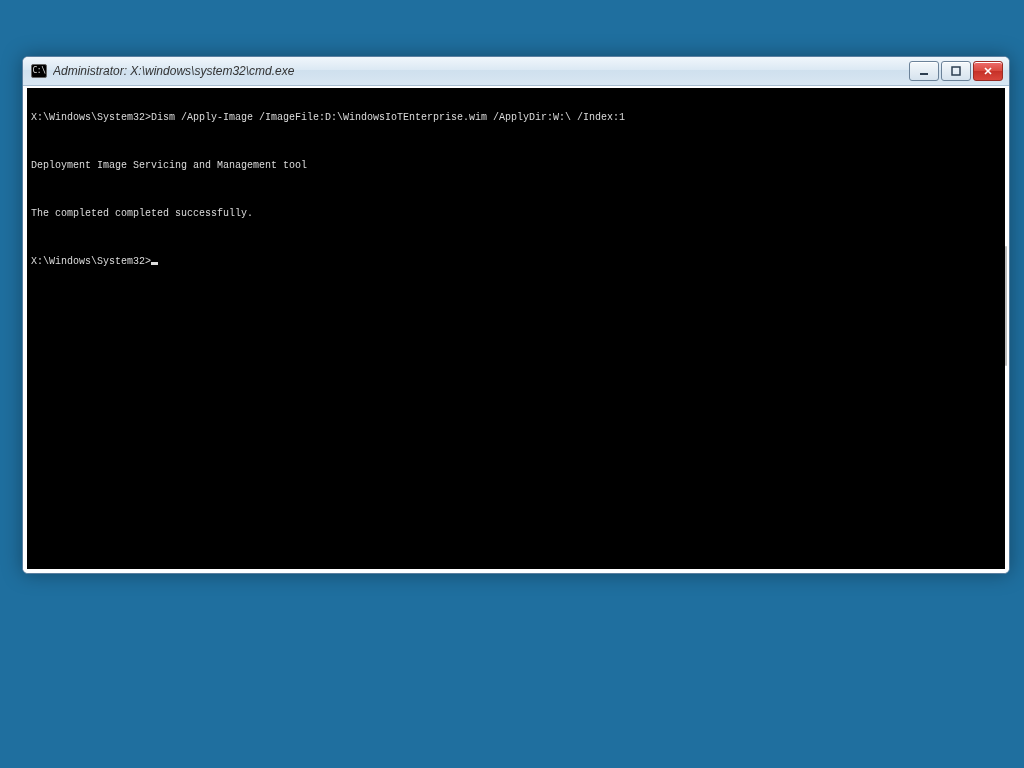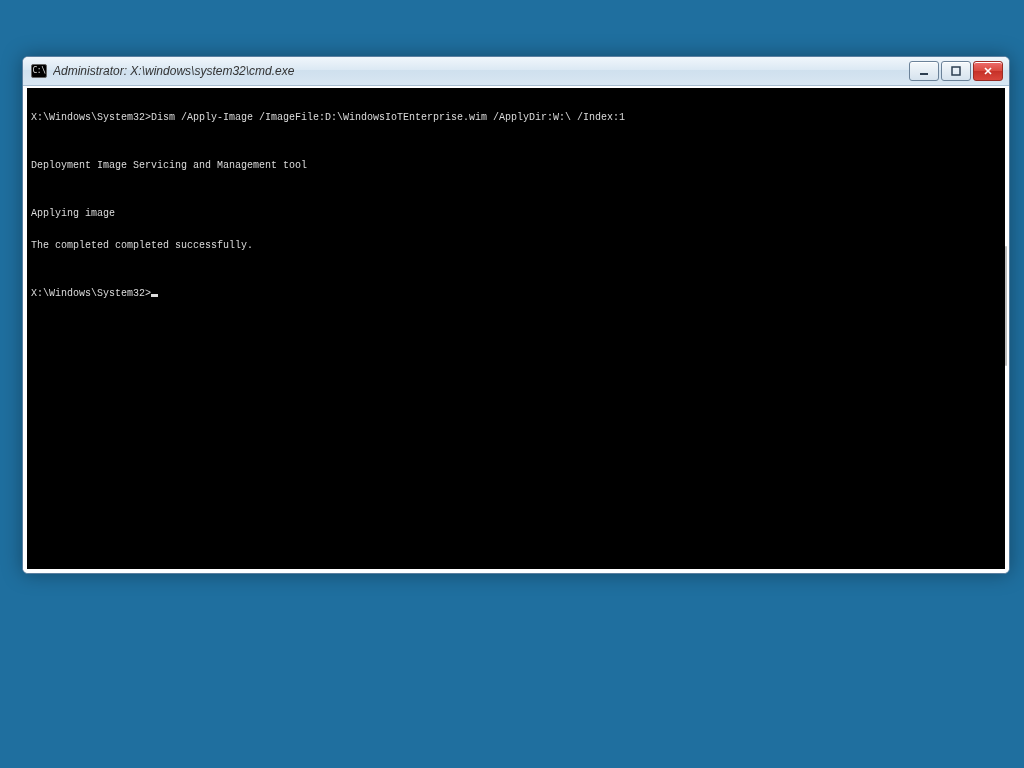--- a/index.html
+++ b/index.html
@@ -157,20 +157,19 @@
       </span>
     </div>
   </div>
 
   <div class="client-area">
     <div class="terminal">
 <span class="line"><span>X:\Windows\System32&gt;</span><span>Dism /Apply-Image /ImageFile:D:\WindowsIoTEnterprise.wim /ApplyDir:W:\ /Index:1</span></span>
 <span class="line"></span>
 <span class="line">Deployment Image Servicing and Management tool</span>
 <span class="line"></span>
-<span class="line">Applying image</span>
 <span class="line">The completed completed successfully.</span>
 <span class="line"></span>
 <span class="line"><span>X:\Windows\System32&gt;</span><span class="cursor"></span></span>
     </div>
     <div class="scrollbar-hint"></div>
   </div>
 </div>
 
 </body></html>

